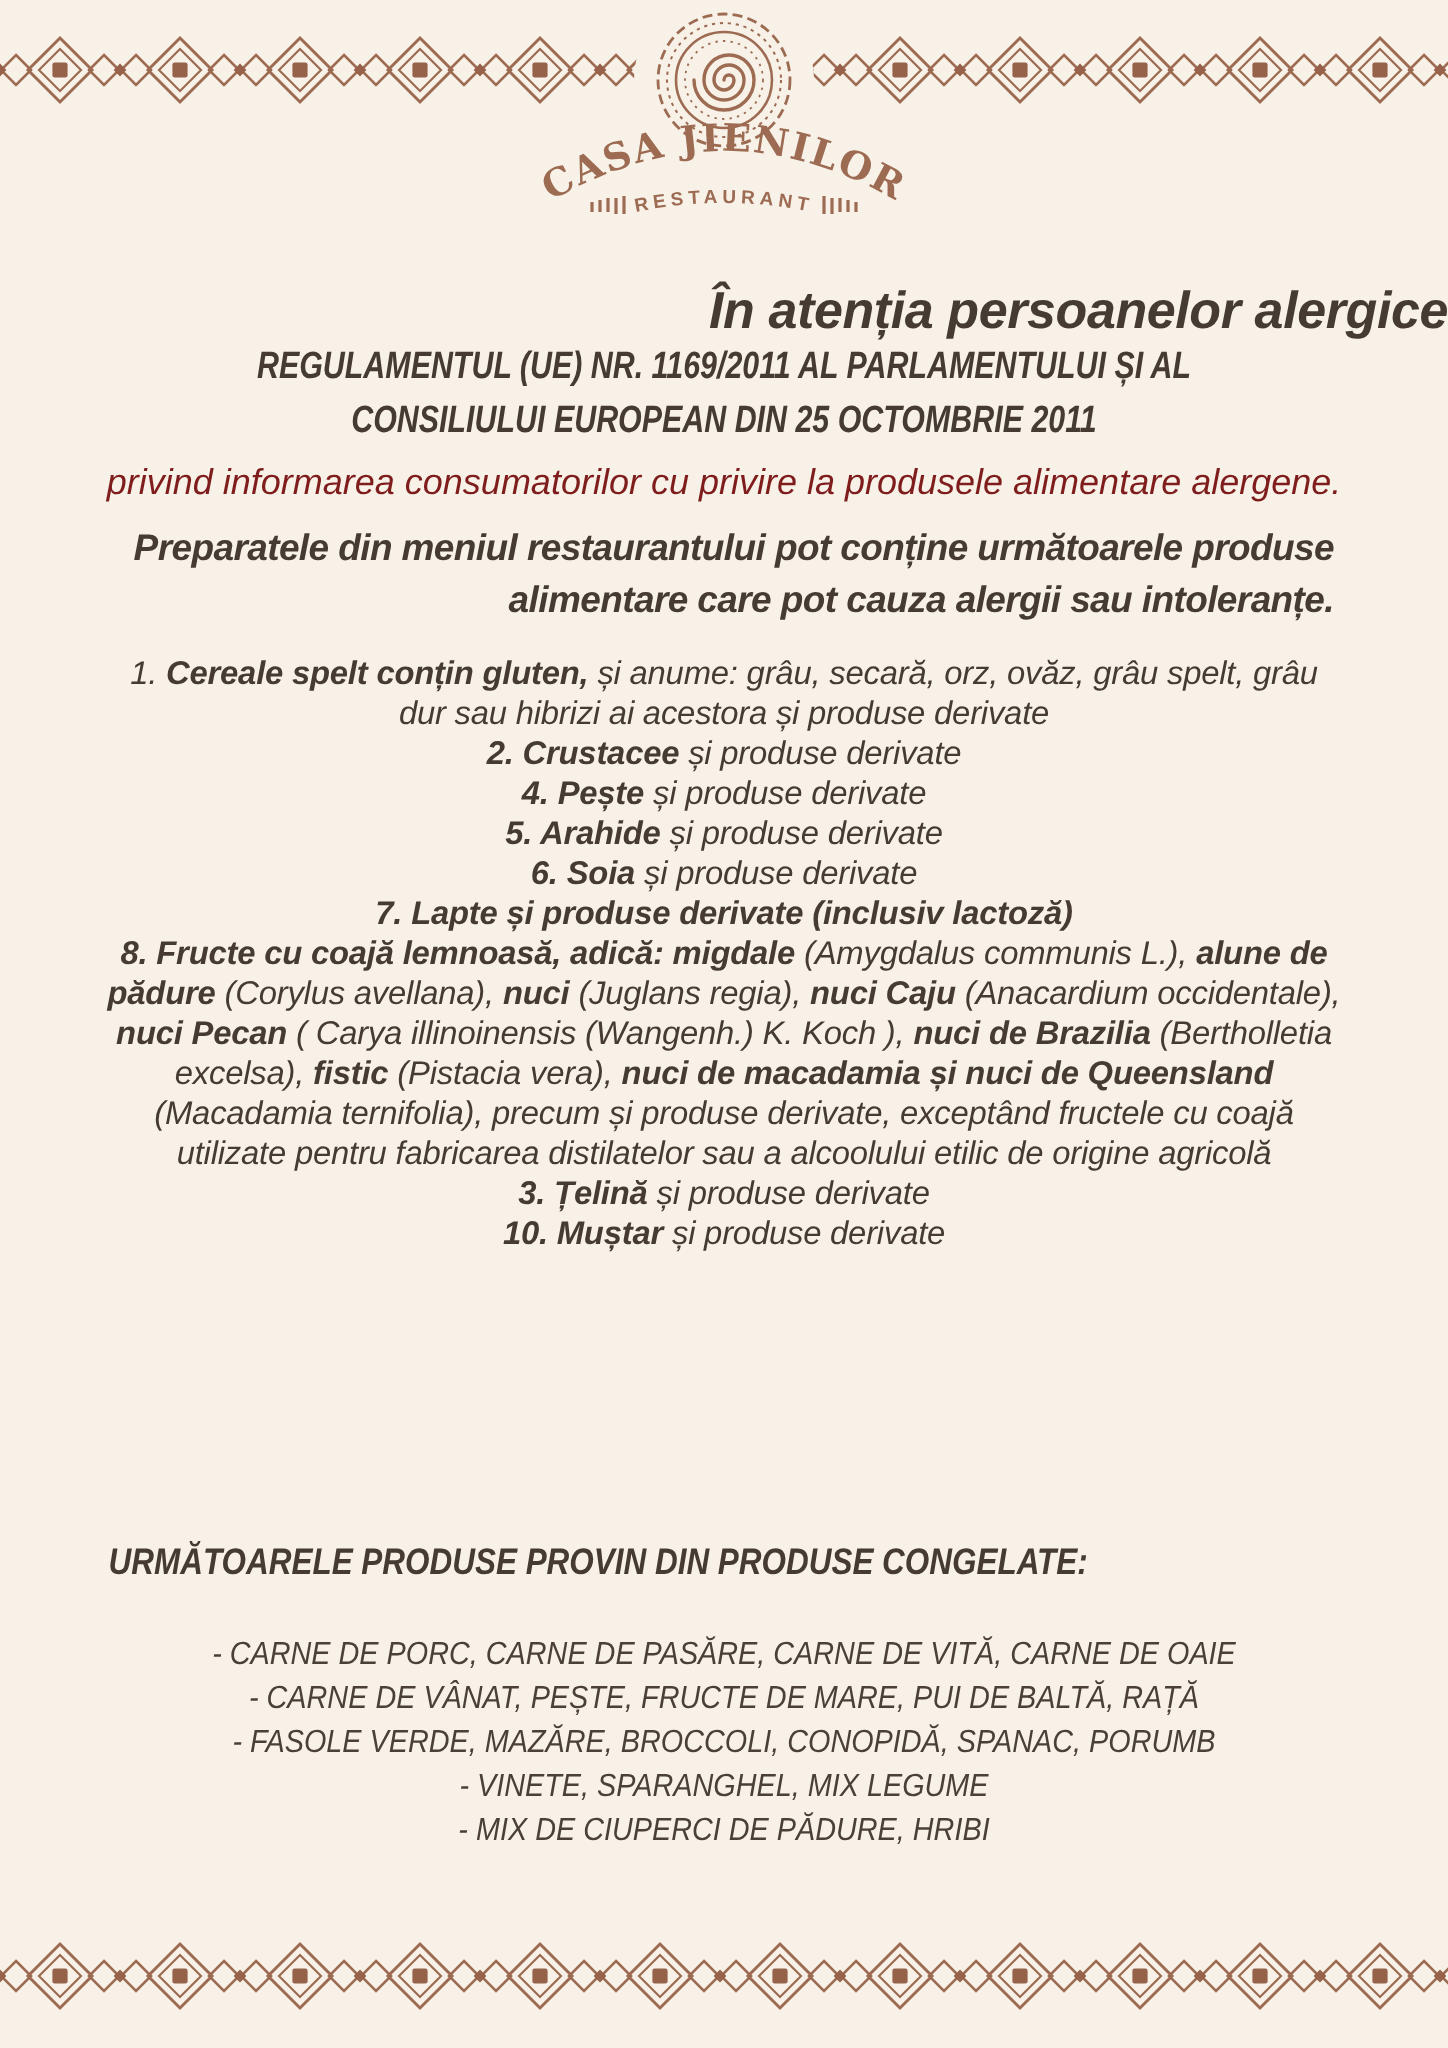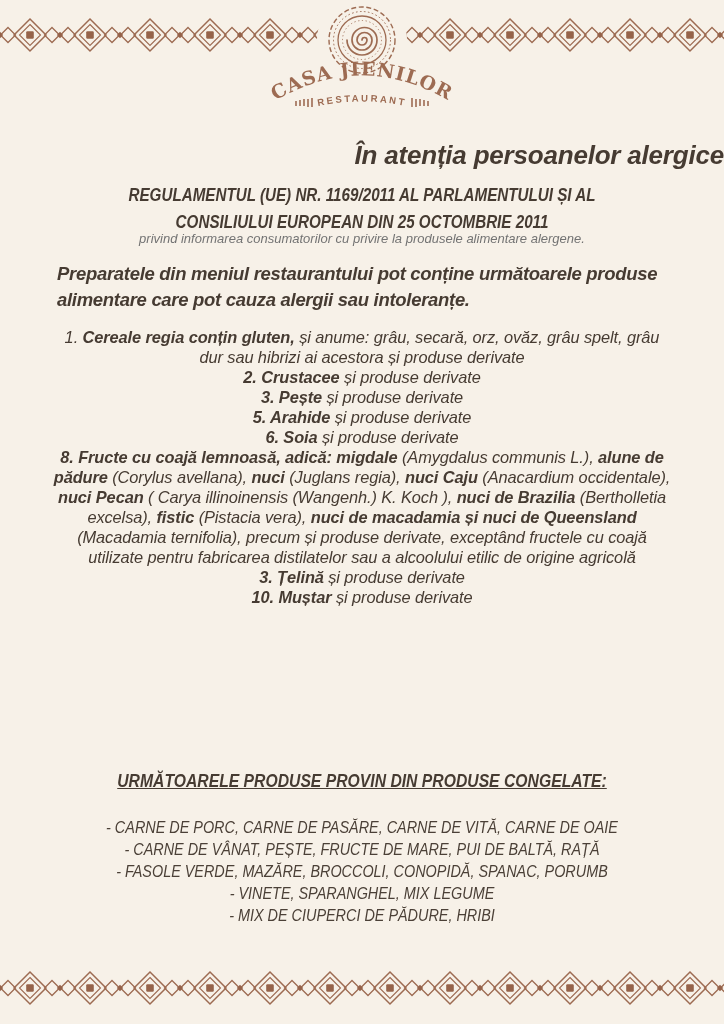--- a/index.html
+++ b/index.html
@@ -16,41 +16,41 @@
   svg{display:block}
   svg text{font-style:normal}
   .hdr-svg{position:absolute;top:0;left:0}
   .ftr-svg{position:absolute;top:966px;left:0}
 
   .title{
     position:absolute;top:123px;left:0;width:100%;
     text-align:right;font-size:26px;font-weight:bold;letter-spacing:-0.2px;
   }
   .reg{
-    position:absolute;top:181px;left:0;width:100%;
+    position:absolute;top:170px;left:0;width:100%;
     text-align:center;font-weight:bold;font-size:19px;line-height:27px;
   }
   .reg-line{display:block;white-space:nowrap;transform:scaleX(0.8);transform-origin:50% 50%;}
   .reg-sub{
     position:absolute;top:231px;left:0;width:100%;
-    text-align:center;font-size:13px;font-weight:normal;color:#737373;
+    text-align:center;font-size:18px;font-weight:normal;color:#7f1d1d;
   }
   .intro{
     position:absolute;top:261px;left:57px;width:610px;margin:0;
-    text-align:left;font-weight:bold;font-size:18.5px;line-height:26px;letter-spacing:-0.3px;
+    text-align:right;font-weight:bold;font-size:18.5px;line-height:26px;letter-spacing:-0.3px;
   }
   .allergens{
     position:absolute;top:327px;left:52px;width:620px;
     text-align:center;font-size:16.4px;line-height:20px;letter-spacing:-0.1px;
   }
   .allergens p{margin:0;}
   .seg-b{font-weight:bold;}
   .frozen-h{
     position:absolute;top:770px;left:0;width:100%;margin:0;
-    text-align:center;font-weight:bold;font-size:18.5px;text-decoration:underline;
+    font-weight:bold;font-size:18.5px;
   }
   .frozen-h span{display:block;white-space:nowrap;transform:scaleX(0.85);transform-origin:50% 50%;}
   .frozen-list{
     position:absolute;top:817px;left:0;width:100%;
     text-align:center;font-size:16px;line-height:22px;color:#4b4037;
   }
   .frozen-list p{margin:0;white-space:nowrap;transform:scaleX(0.9);transform-origin:50% 50%;}
 </style>
 </head>
 <body>
@@ -112,25 +112,26 @@
 
   <div class="reg">
     <span class="reg-line">REGULAMENTUL (UE) NR. 1169/2011 AL PARLAMENTULUI ȘI AL</span>
     <span class="reg-line">CONSILIULUI EUROPEAN DIN 25 OCTOMBRIE 2011</span>
   </div>
   <div class="reg-sub">privind informarea consumatorilor cu privire la produsele alimentare alergene.</div>
 
   <p class="intro">Preparatele din meniul restaurantului pot conține următoarele produse alimentare care pot cauza alergii sau intoleranțe.</p>
 
   <div class="allergens">
-      <p><span>1.  </span><span class="seg-b">Cereale regia conțin gluten,</span><span> și anume: grâu, secară, orz, ovăz, grâu spelt, grâu dur sau hibrizi ai acestora și produse derivate</span></p>
+      <p><span>1.  </span><span class="seg-b">Cereale spelt conțin gluten,</span><span> și anume: grâu, secară, orz, ovăz, grâu spelt, grâu dur sau hibrizi ai acestora și produse derivate</span></p>
       <p><span class="seg-b">2. Crustacee</span><span> și produse derivate</span></p>
-      <p><span class="seg-b">3. Pește</span><span> și produse derivate</span></p>
+      <p><span class="seg-b">4. Pește</span><span> și produse derivate</span></p>
       <p><span class="seg-b">5. Arahide</span><span> și produse derivate</span></p>
       <p><span class="seg-b">6. Soia</span><span> și produse derivate</span></p>
+      <p><span class="seg-b">7. Lapte și produse derivate (inclusiv lactoză)</span></p>
       <p><span class="seg-b">8. Fructe cu coajă lemnoasă, adică: migdale</span><span> (Amygdalus communis L.), </span><span class="seg-b">alune de pădure</span><span> (Corylus avellana), </span><span class="seg-b">nuci</span><span> (Juglans regia), </span><span class="seg-b">nuci Caju</span><span> (Anacardium occidentale), </span><span class="seg-b">nuci Pecan</span><span> ( Carya illinoinensis (Wangenh.) K. Koch ), </span><span class="seg-b">nuci de Brazilia</span><span> (Bertholletia excelsa), </span><span class="seg-b">fistic</span><span> (Pistacia vera), </span><span class="seg-b">nuci de macadamia și nuci de Queensland</span><span> (Macadamia ternifolia), precum și produse derivate, exceptând fructele cu coajă utilizate pentru fabricarea distilatelor sau a alcoolului etilic de origine agricolă</span></p>
       <p><span class="seg-b">3. Țelină</span><span> și produse derivate</span></p>
       <p><span class="seg-b">10. Muștar</span><span> și produse derivate</span></p>
     </div>
 
   <h2 class="frozen-h">
       <span>URMĂTOARELE PRODUSE PROVIN DIN PRODUSE CONGELATE:</span>
     </h2>
   <div class="frozen-list">
       <p><span>- CARNE DE PORC, CARNE DE PASĂRE, CARNE DE VITĂ, CARNE DE OAIE</span></p>

